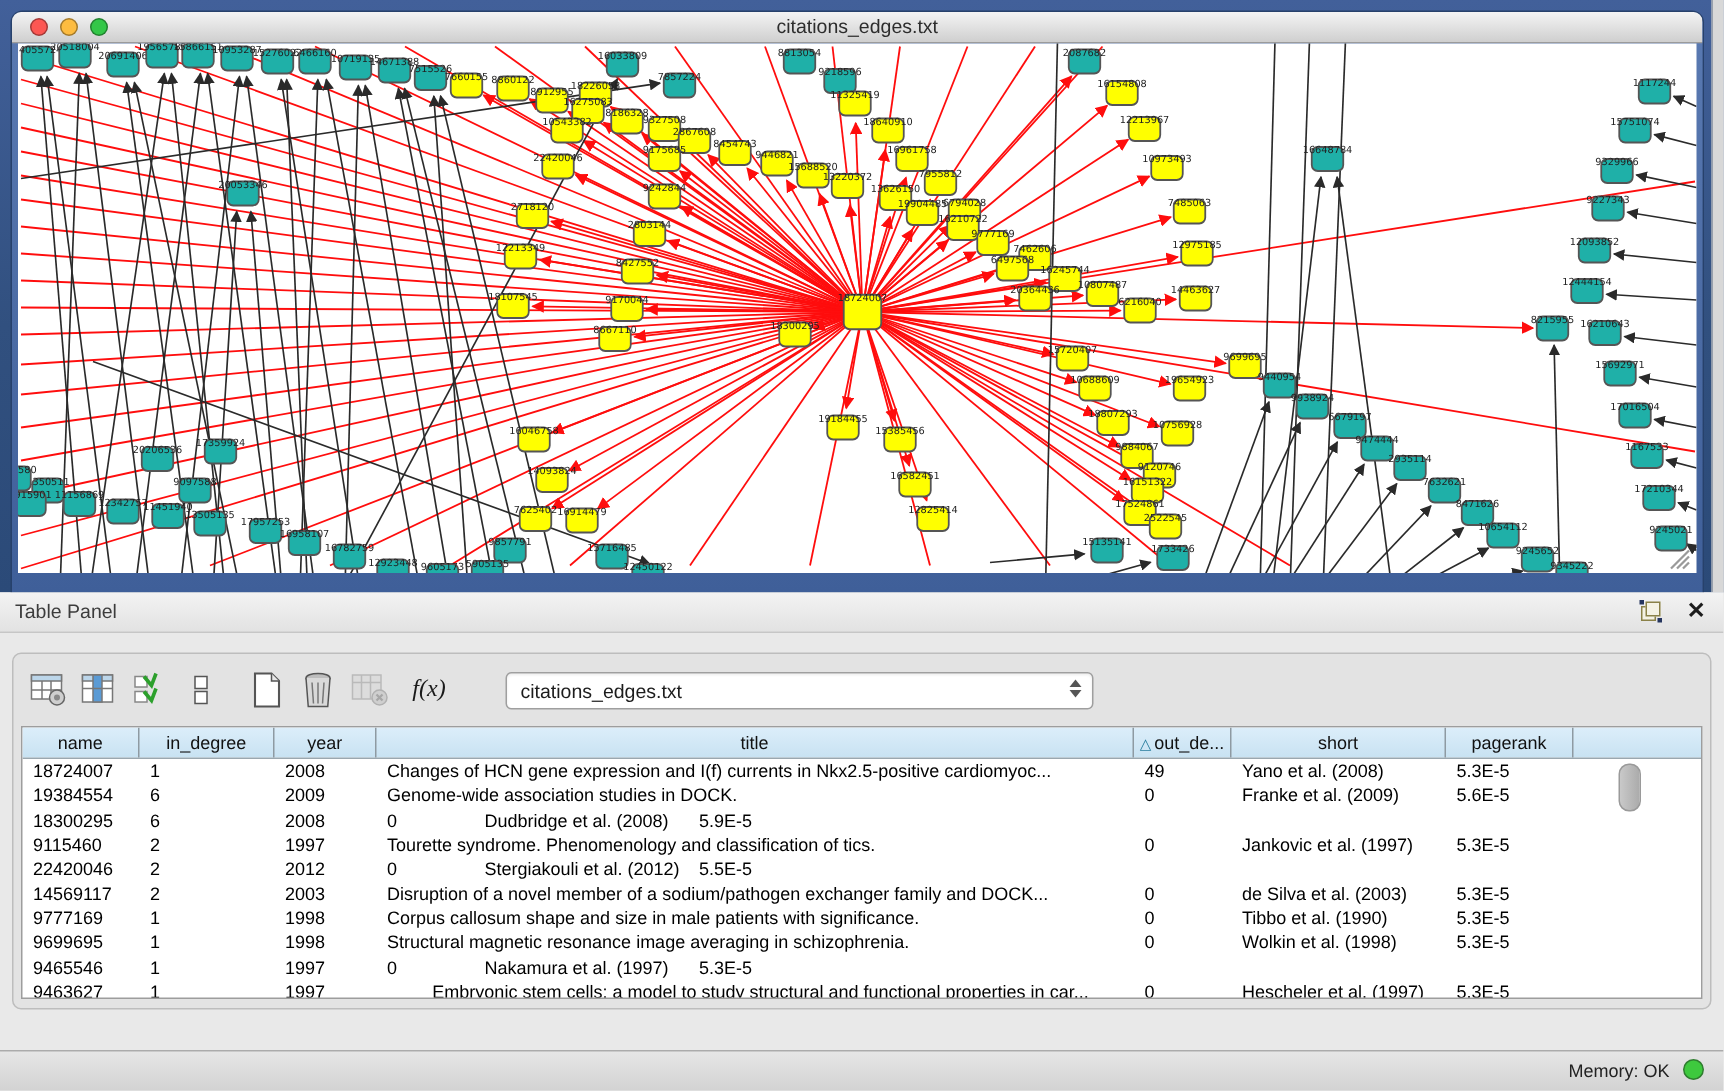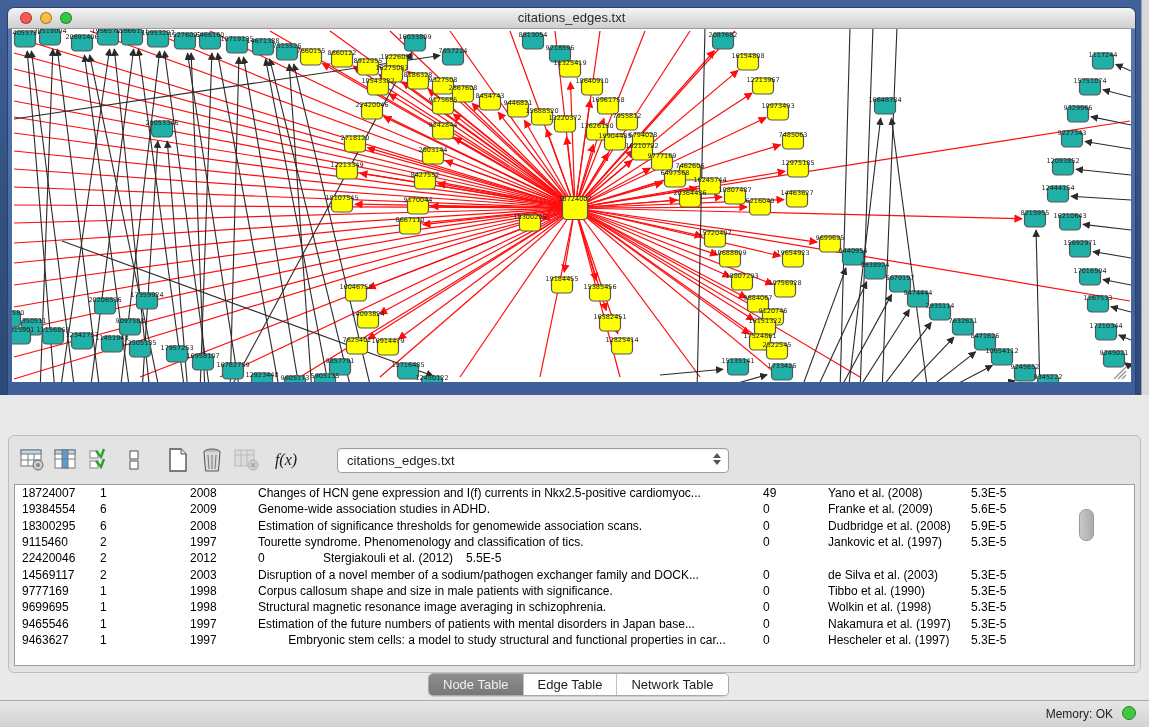--- a/index.html
+++ b/index.html
@@ -532,20 +532,30 @@
         <line x1="1114" y1="378" x2="1126" y2="366"></line>
         <line x1="1118" y1="378" x2="1126" y2="370"></line>
         <line x1="1122" y1="378" x2="1126" y2="374"></line>
       </g>
     </svg>
   </div>
   <div class="right-strip"></div>
 </div>
 
 <div class="table-panel">
+  <div class="panel-header">
+    <span class="panel-title">Table Panel</span>
+    <span class="float-icon">
+      <span class="sq1"></span>
+        <span class="sq2"></span>
+      <span class="dt" style="left:-1px;top:-1px;"></span>
+        <span class="dt" style="right:-1px;bottom:-1px;"></span>
+    </span>
+    <span class="close-icon">✕</span>
+  </div>
 
   <div class="panel-container">
     <div class="toolbar">
       <button class="tb-btn" title="">
         <svg width="26" height="24" viewBox="0 0 26 24">
           <rect x="2" y="2" width="20" height="16" fill="#fff" stroke="#777"></rect>
           <rect x="2" y="2" width="20" height="4" fill="#bcd6ea" stroke="#777"></rect>
           <line x1="9" y1="6" x2="9" y2="18" stroke="#777"></line>
             <line x1="15" y1="6" x2="15" y2="18" stroke="#777"></line>
           <line x1="2" y1="12" x2="22" y2="12" stroke="#777"></line>
@@ -606,44 +616,52 @@
       <div class="combo">
         <span class="combo-text">citations_edges.txt</span>
         <span class="combo-arrows">
           <span class="tri-up"></span>
             <span class="tri-dn"></span>
         </span>
       </div>
     </div>
 
     <div class="tablebox">
+      <div class="thead" id="thead">
+          <div class="th" style="width: 78px;">name</div>
+          <div class="th" style="width: 90px;">in_degree</div>
+          <div class="th" style="width: 68px;">year</div>
+          <div class="th" style="width: 505px;">title</div>
+          <div class="th" style="width: 65px;"><span class="sort">△</span>out_de...</div>
+          <div class="th" style="width: 143px;">short</div>
+          <div class="th" style="width: 85px;">pagerank</div>
+        </div>
       <div id="tbody">
           <div class="trow">
             <div class="td" style="width: 78px;">18724007</div>
             <div class="td" style="width: 90px;">1</div>
             <div class="td" style="width: 68px;">2008</div>
             <div class="td" style="width: 505px;">Changes of HCN gene expression and I(f) currents in Nkx2.5-positive cardiomyoc...</div>
             <div class="td" style="width: 65px;">49</div>
             <div class="td" style="width: 143px;">Yano et al. (2008)</div>
             <div class="td" style="width: 85px;">5.3E-5</div>
           </div>
           <div class="trow">
             <div class="td" style="width: 78px;">19384554</div>
             <div class="td" style="width: 90px;">6</div>
             <div class="td" style="width: 68px;">2009</div>
-            <div class="td" style="width: 505px;">Genome-wide association studies in ADHD.</div>
+            <div class="td" style="width: 505px;">Genome-wide association studies in DOCK.</div>
             <div class="td" style="width: 65px;">0</div>
             <div class="td" style="width: 143px;">Franke et al. (2009)</div>
             <div class="td" style="width: 85px;">5.6E-5</div>
           </div>
           <div class="trow">
             <div class="td" style="width: 78px;">18300295</div>
             <div class="td" style="width: 90px;">6</div>
             <div class="td" style="width: 68px;">2008</div>
-            <div class="td" style="width: 505px;">Estimation of significance thresholds for genomewide association scans.</div>
             <div class="td" style="width: 65px;">0</div>
             <div class="td" style="width: 143px;">Dudbridge et al. (2008)</div>
             <div class="td" style="width: 85px;">5.9E-5</div>
           </div>
           <div class="trow">
             <div class="td" style="width: 78px;">9115460</div>
             <div class="td" style="width: 90px;">2</div>
             <div class="td" style="width: 68px;">1997</div>
             <div class="td" style="width: 505px;">Tourette syndrome. Phenomenology and classification of tics.</div>
             <div class="td" style="width: 65px;">0</div>
@@ -682,42 +700,36 @@
             <div class="td" style="width: 68px;">1998</div>
             <div class="td" style="width: 505px;">Structural magnetic resonance image averaging in schizophrenia.</div>
             <div class="td" style="width: 65px;">0</div>
             <div class="td" style="width: 143px;">Wolkin et al. (1998)</div>
             <div class="td" style="width: 85px;">5.3E-5</div>
           </div>
           <div class="trow">
             <div class="td" style="width: 78px;">9465546</div>
             <div class="td" style="width: 90px;">1</div>
             <div class="td" style="width: 68px;">1997</div>
-            <div class="td" style="width: 505px;">Estimation of the future numbers of patients with mental disorders in Japan base...</div>
             <div class="td" style="width: 65px;">0</div>
             <div class="td" style="width: 143px;">Nakamura et al. (1997)</div>
             <div class="td" style="width: 85px;">5.3E-5</div>
           </div>
           <div class="trow">
             <div class="td" style="width: 78px;">9463627</div>
             <div class="td" style="width: 90px;">1</div>
             <div class="td" style="width: 68px;">1997</div>
             <div class="td" style="width: 505px; text-align: center;">Embryonic stem cells: a model to study structural and functional properties in car...</div>
             <div class="td" style="width: 65px;">0</div>
             <div class="td" style="width: 143px;">Hescheler et al. (1997)</div>
             <div class="td" style="width: 85px;">5.3E-5</div>
           </div>
         </div>
       <div class="vscroll"></div>
     </div>
   </div>
 
-  <div class="tabs" id="tabs">
-      <div class="tab sel">Node Table</div>
-      <div class="tab">Edge Table</div>
-      <div class="tab">Network Table</div>
-    </div>
 </div>
 
 <div class="status-bar">
   <span class="mem-label">Memory: OK</span>
   <span class="mem-dot" id="mem-dot" style="background: rgb(62, 201, 62);"></span>
 </div>
 
 </body></html>

